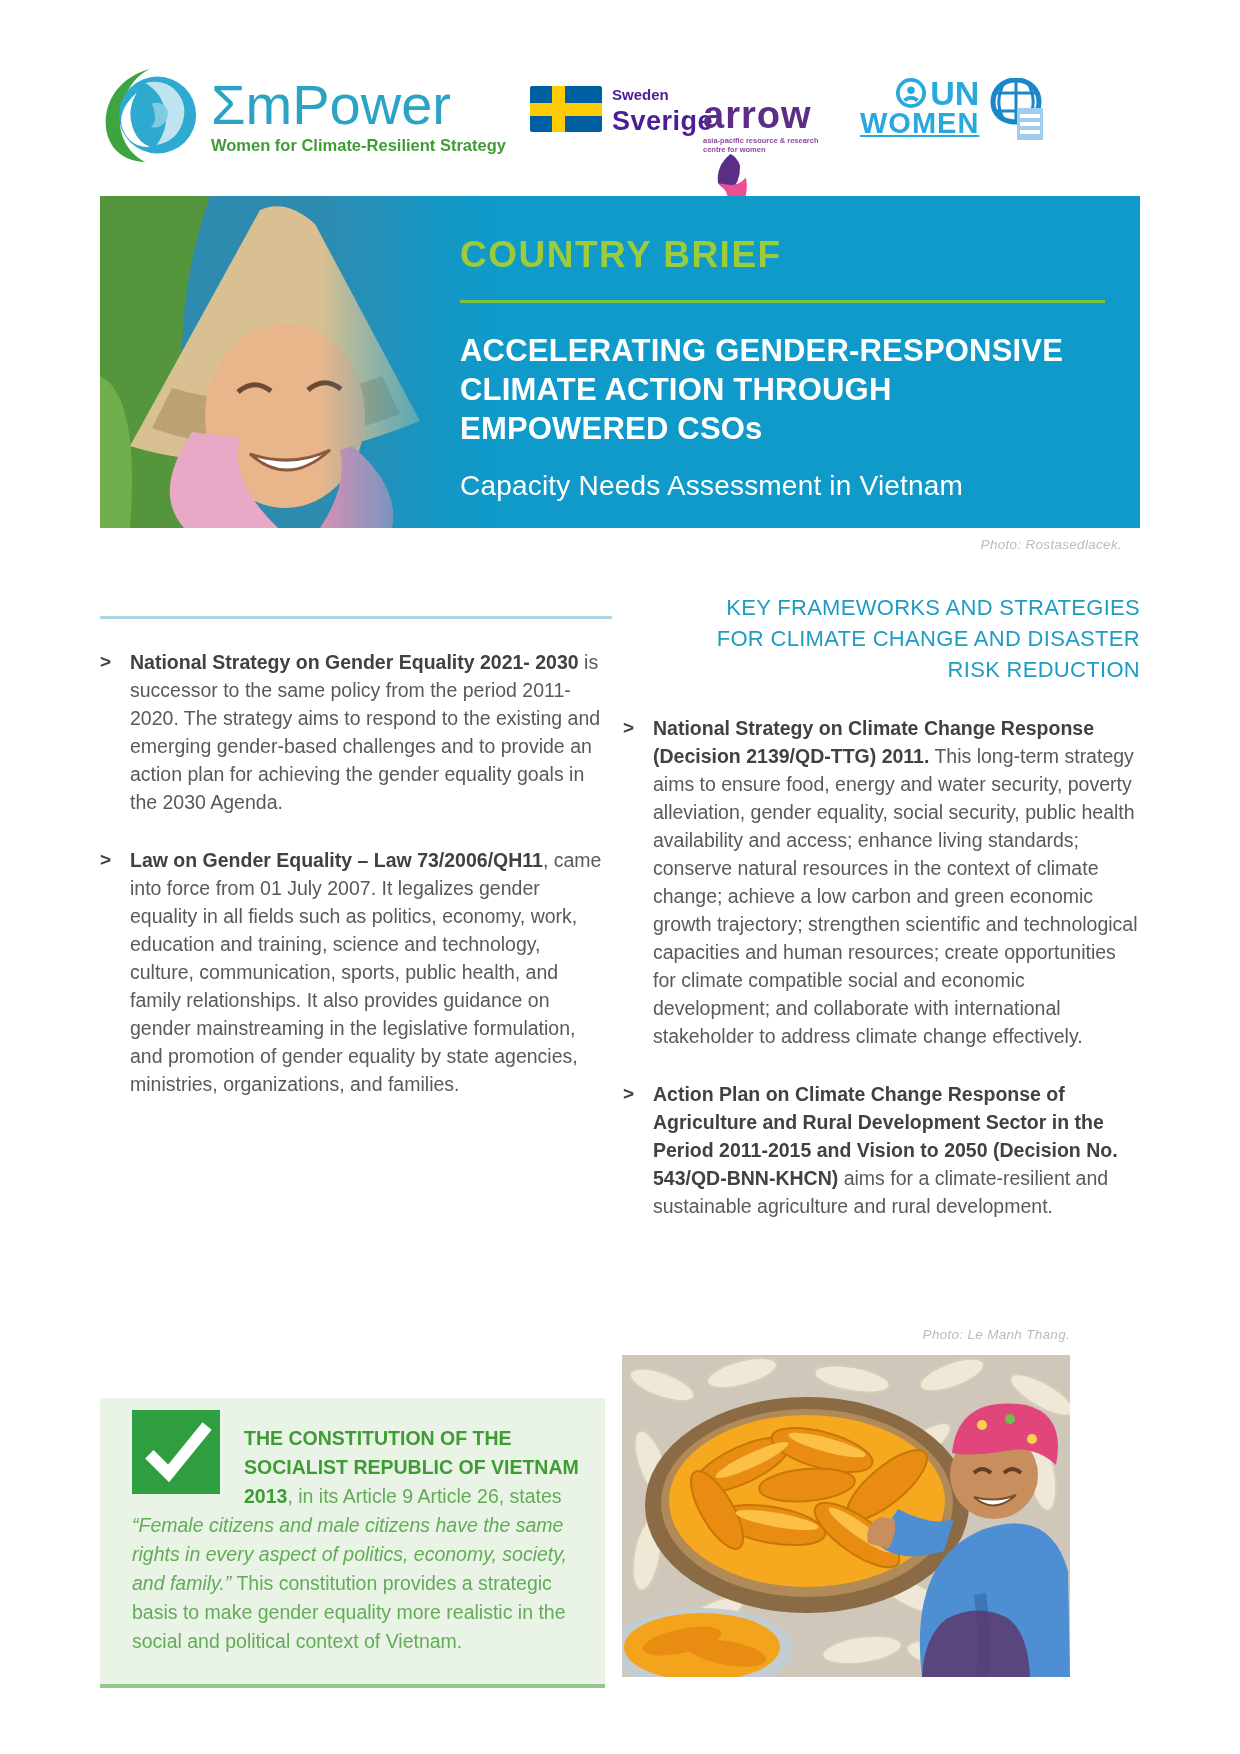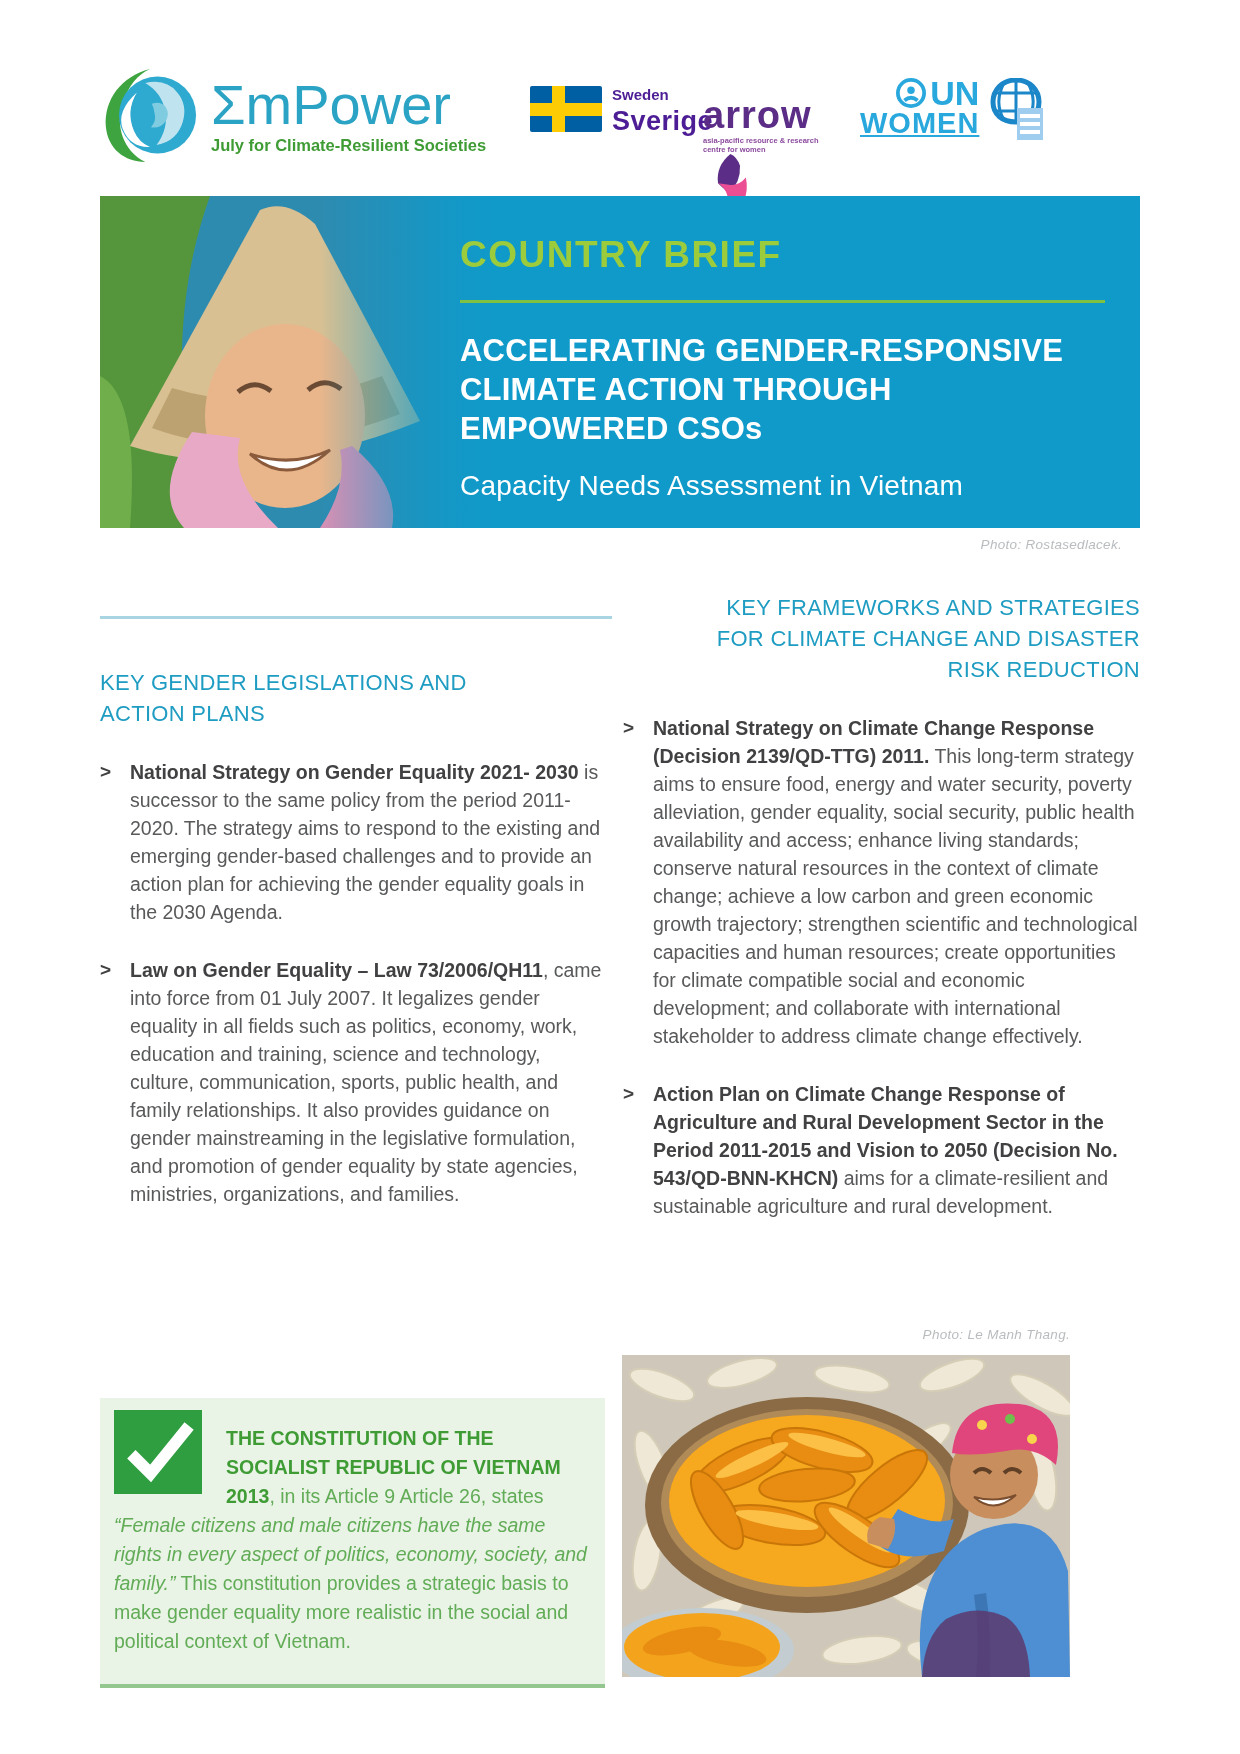--- a/index.html
+++ b/index.html
@@ -60,21 +60,21 @@
   .col-left .section-heading{margin-top:48px;}
   .col-right .section-heading{margin-top:22px;text-align:right;}
   .section-heading span{display:block;}
   .bullets{margin-top:29px;}
   .bullet{display:flex;margin-bottom:30px;}
   .bullet .marker{flex:0 0 30px;font-weight:bold;color:#414042;font-size:19px;line-height:28px;}
   .bullet p{margin:0;font-size:19.5px;line-height:28px;color:#58595b;}
   .bullet b{color:#414042;}
   
   .highlight-box{position:absolute;left:100px;top:1398px;width:505px;box-sizing:border-box;
-    background:#e9f3e6;border-bottom:4px solid #94c78f;padding:12px 18px 28px 14px;}
+    background:#e9f3e6;border-bottom:4px solid #94c78f;padding:12px 18px 28px 32px;}
   .check-square{float:left;width:88px;height:84px;background:#2f9e41;margin:0 24px 10px 0;
     display:flex;align-items:center;justify-content:center;}
   .box-text{margin:14px 0 0 0;font-size:19.5px;line-height:29px;color:#62ac57;}
   .box-text b{color:#3f9c35;}
   .box-text i{font-style:italic;}
   
   .corn-photo{position:absolute;left:622px;top:1355px;width:448px;height:322px;overflow:hidden;}
 </style>
 </head>
 <body>
@@ -86,21 +86,21 @@
     <div class="empower">
       <svg class="empower-icon" viewBox="0 0 100 100">
         <path fill="#3da43f" d="M50 1 C19 9 1 34 3 62 C5 86 23 100 45 100 C21 88 13 61 21 38 C27 18 37 7 50 1 Z"></path>
         <circle cx="58" cy="50" r="41" fill="#2ea9cf"></circle>
         <path fill="#bfe4f0" d="M45 16 q22 -5 34 10 q11 13 6 31 q-6 21 -28 25 q13 -18 9 -37 q-4 -19 -21 -29z"></path>
         <path fill="#ffffff" d="M36 26 q-12 20 -3 41 q5 12 17 17 q-21 1 -29 -19 q-7 -19 15 -39z"></path>
         <path fill="#7fcbe0" d="M52 38 q10 -3 15 4 q4 7 0 14 q-6 9 -16 7 q6 -7 4 -14 q-1 -7 -3 -11z"></path>
       </svg>
       <div class="empower-textblock">
         <div class="empower-word">ΣmPower</div>
-        <div class="empower-tag">July for Climate-Resilient Societies</div>
+        <div class="empower-tag">Women for Climate-Resilient Strategy</div>
       </div>
     </div>
 
     <div class="sweden">
       <div class="sweden-flag"></div>
       <div class="sweden-text">
         <div class="sweden-small">Sweden</div>
         <div class="sweden-big">Sverige</div>
       </div>
     </div>
@@ -162,24 +162,20 @@
         <span>EMPOWERED CSOs</span>
       </div>
       <div class="banner-subtitle">Capacity Needs Assessment in Vietnam</div>
     </div>
   </div>
 
   <div class="credit credit-1">Photo: Rostasedlacek.</div>
 
   <div class="col col-left">
     <div class="section-divider"></div>
-    <h2 class="section-heading">
-      <span>KEY GENDER LEGISLATIONS AND</span>
-      <span>ACTION PLANS</span>
-    </h2>
     <div class="bullets">
       <div class="bullet">
         <span class="marker">&gt;</span>
         <p><b>National Strategy on Gender Equality 2021- 2030</b><span> is successor to the same policy from the period 2011-2020. The strategy aims to respond to the existing and emerging gender-based challenges and to provide an action plan for achieving the gender equality goals in the 2030 Agenda.</span></p>
       </div>
       <div class="bullet">
         <span class="marker">&gt;</span>
         <p><b>Law on Gender Equality – Law 73/2006/QH11</b><span>, came into force from 01 July 2007. It legalizes gender equality in all fields such as politics, economy, work, education and training, science and technology, culture, communication, sports, public health, and family relationships. It also provides guidance on gender mainstreaming in the legislative formulation, and promotion of gender equality by state agencies, ministries, organizations, and families.</span></p>
       </div>
     </div>

